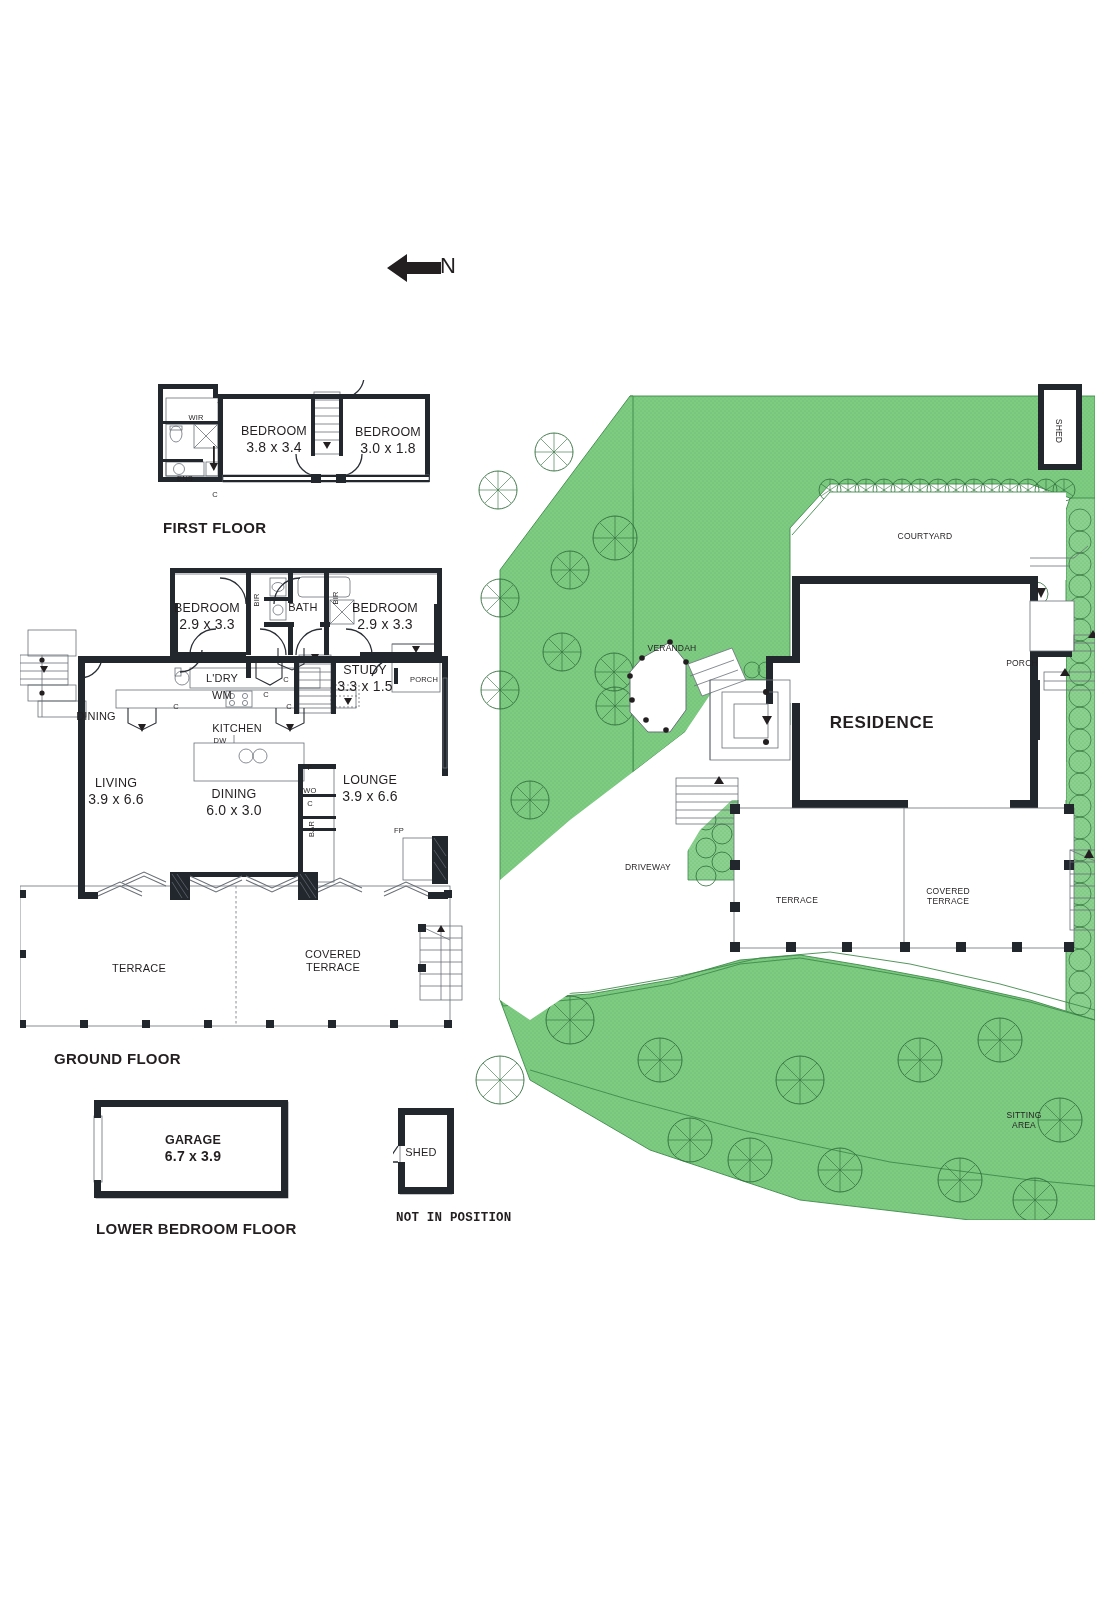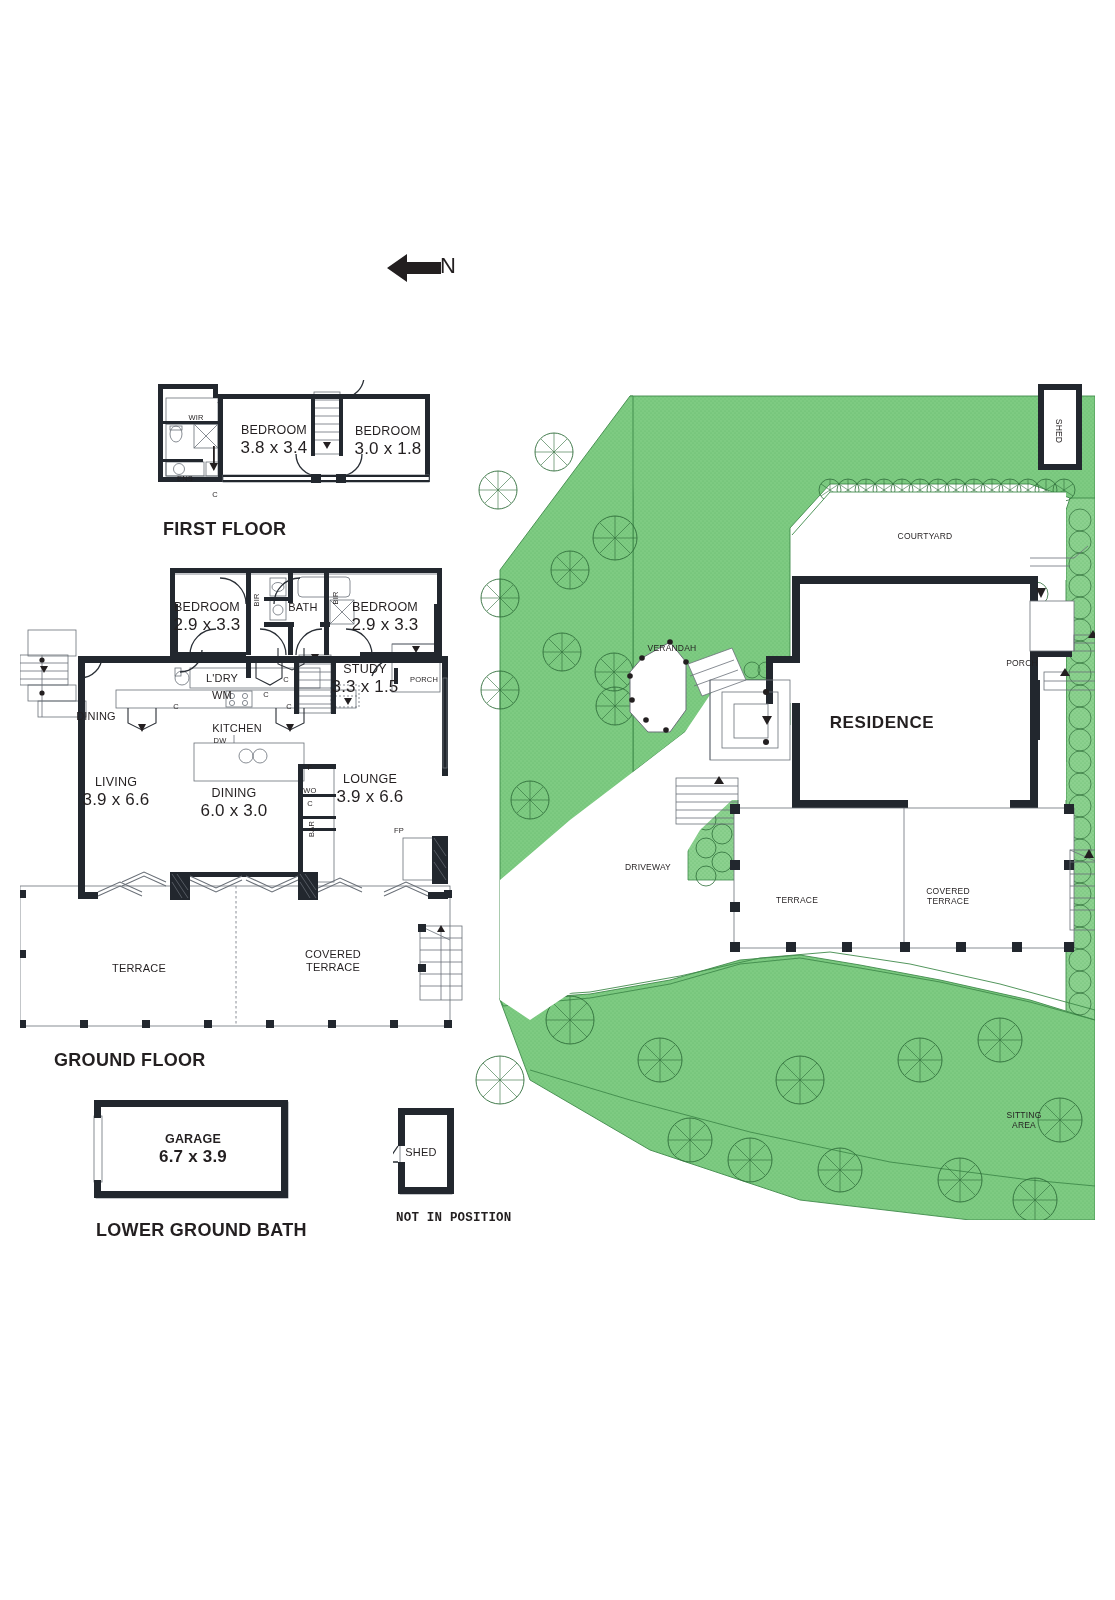--- a/index.html
+++ b/index.html
@@ -23,31 +23,31 @@
     position:absolute;
     font-family:"Liberation Sans", sans-serif;
     color:#231f20;
     white-space:nowrap;
     line-height:1.18;
     text-align:center;
     transform:translate(-50%,-50%);
     letter-spacing:.2px;
   }
   .lbl.room{font-size:12.5px;}
-  .lbl.room .dim{display:block;font-size:17px;}
+  .lbl.room .dim{display:block;font-size:14px;}
   .lbl.small{font-size:11px;}
   .lbl.tiny{font-size:7.5px;}
   .lbl.site{font-size:8.5px;}
   .lbl.sitebig{font-size:17px;font-weight:700;letter-spacing:.6px;}
   .lbl.vert{transform:translate(-50%,-50%) rotate(-90deg);}
   .lbl.vert-cw{transform:translate(-50%,-50%) rotate(90deg);}
 
   .floortitle{
     position:absolute;
-    font-size:18px;
+    font-size:15px;
     font-weight:700;
     letter-spacing:.3px;
     color:#231f20;
     white-space:nowrap;
   }
   .notepos{
     position:absolute;
     font-size:12.5px;
     font-weight:600;
     letter-spacing:.2px;
@@ -445,21 +445,21 @@
         <rect x="4" y="84" width="7" height="18"></rect>
         <rect x="4" y="95" width="194" height="7"></rect>
         <rect x="191" y="4" width="7" height="98"></rect>
       </g>
     </svg>
   </div>
   <div class="lbl room" style="left:193px;top:1149px;font-weight:bold;">
     <span>GARAGE</span>
     <span class="dim">6.7 x 3.9</span>
   </div>
-  <div class="floortitle" style="left:96px;top:1220px;">LOWER GROUND BATH</div>
+  <div class="floortitle" style="left:96px;top:1220px;">LOWER BEDROOM FLOOR</div>
 
   <div class="abs" style="left:393px;top:1104px;">
     <svg width="70" height="96" viewBox="0 0 70 96">
       <g stroke="#6a7078" stroke-width="0.8" fill="none">
         <rect x="7" y="6" width="52" height="84"></rect>
       </g>
       <g fill="#22272e">
         <rect x="5" y="4" width="56" height="7"></rect>
         <rect x="5" y="4" width="7" height="38"></rect>
         <rect x="5" y="58" width="7" height="32"></rect>

